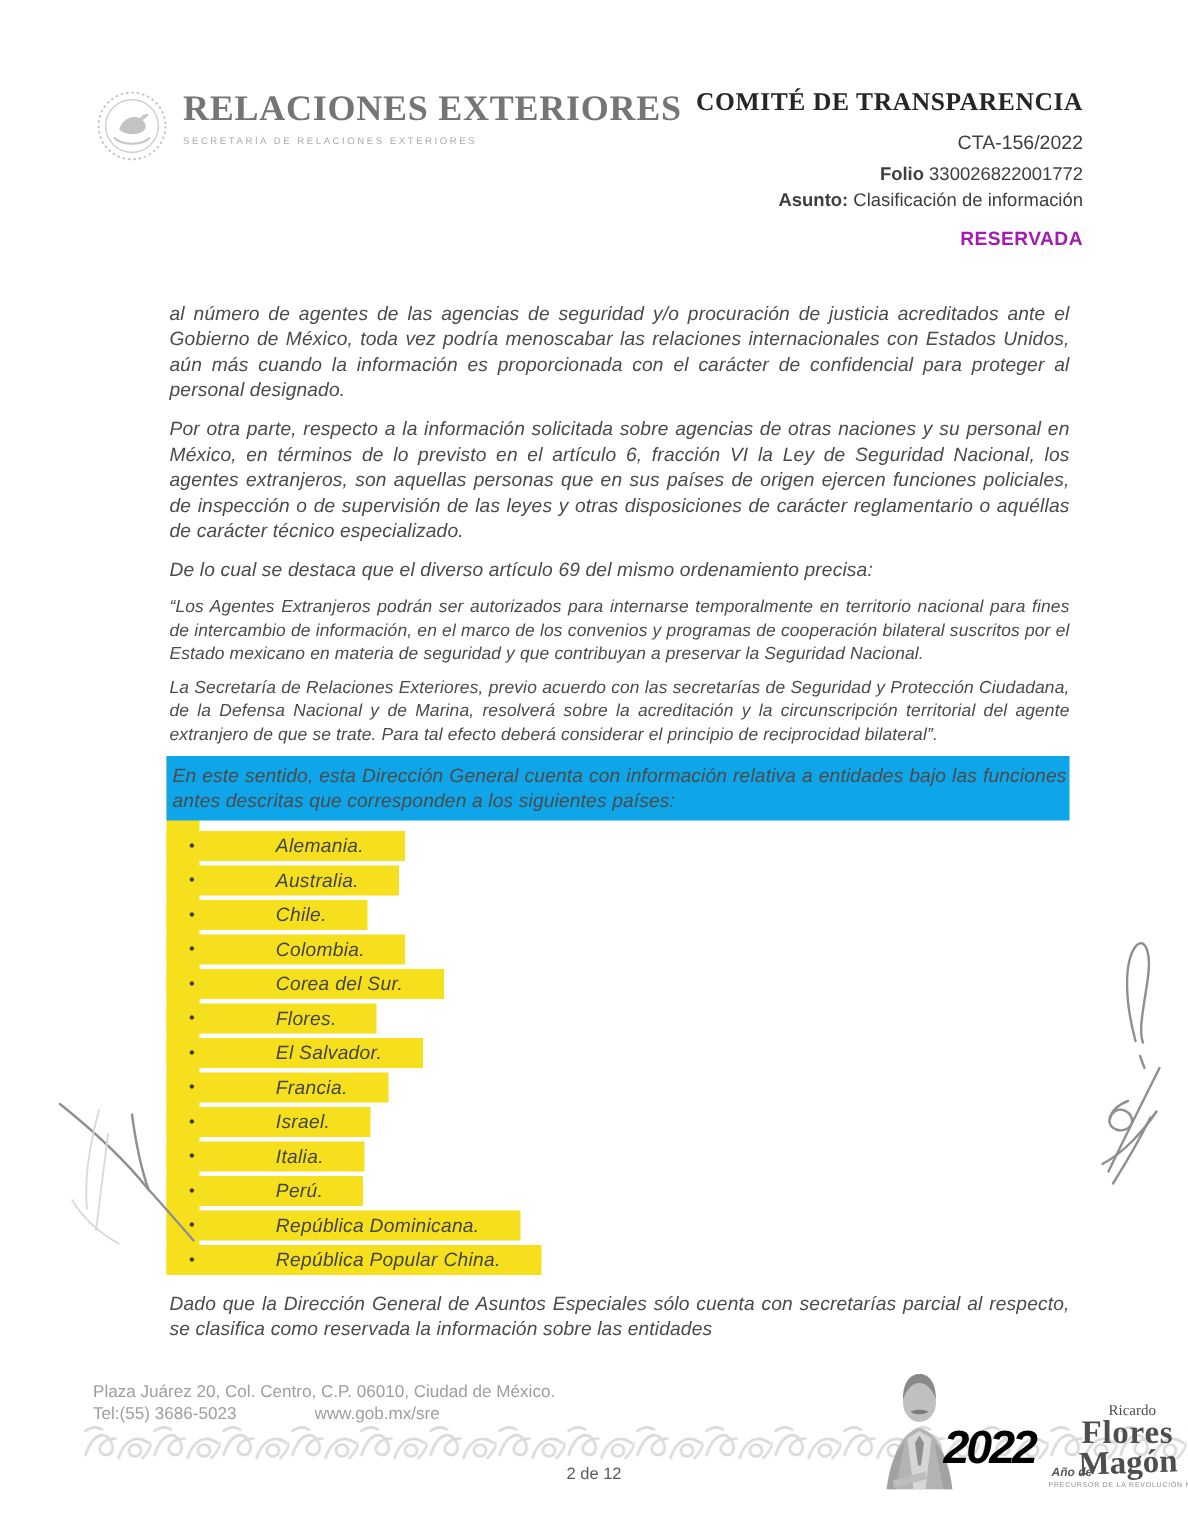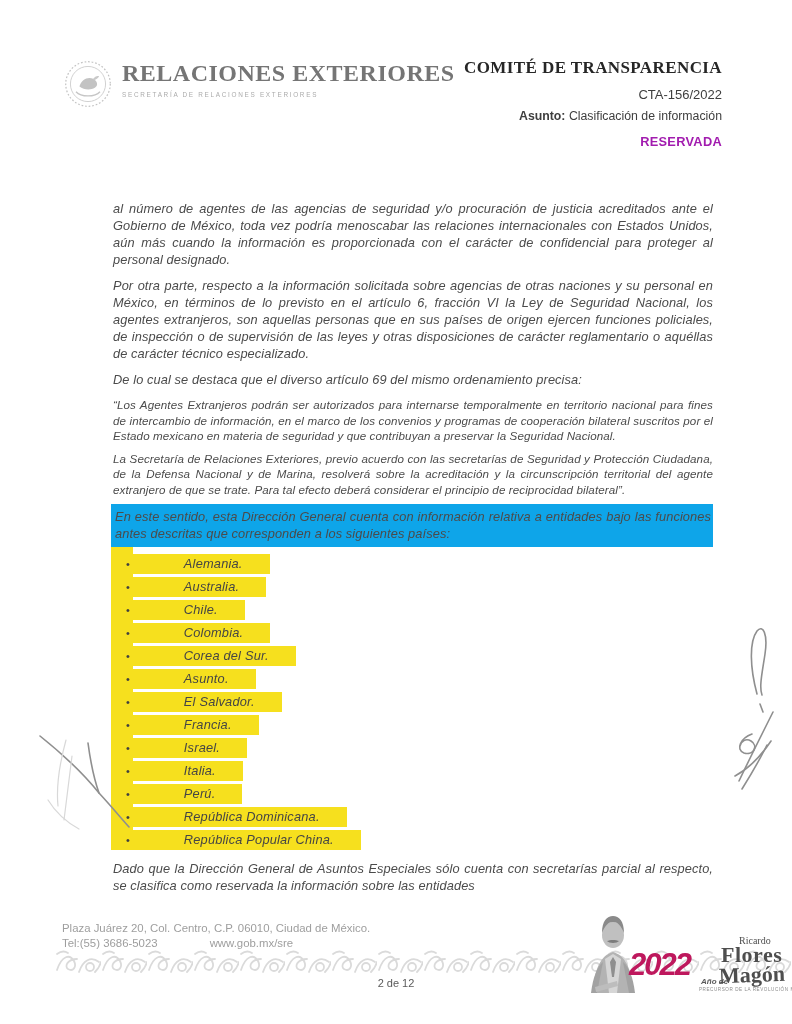--- a/index.html
+++ b/index.html
@@ -43,21 +43,21 @@
     color:#9e9e9e;z-index:2;}
   .footer-address .url{margin-left:52px;}
   .pattern-band{position:absolute;left:55px;top:948px;width:737px;height:28px;z-index:1;}
   .page-num{position:absolute;left:0;top:977px;width:100%;text-align:center;
     font-size:11px;color:#5a5a5a;z-index:3;}
   .logo-2022{position:absolute;left:583px;top:903px;width:175px;height:90px;z-index:4;
     display:flex;align-items:flex-end;}
   .portrait{width:60px;height:86px;flex:none;}
   .logo-text{position:relative;height:86px;flex:1;}
   .year{position:absolute;left:-14px;top:40px;font-weight:700;font-style:italic;
-    font-size:31px;letter-spacing:-2px;color:#be185d;}
+    font-size:31px;letter-spacing:-2px;color:#000000;}
   .anode{position:absolute;left:58px;top:70px;font-size:8px;font-style:italic;
     font-weight:700;color:#5a5a5a;}
   .ricardo{position:absolute;left:96px;top:28px;font-family:"Liberation Serif",serif;
     font-weight:400;font-size:10px;color:#4e4e4e;}
   .flores{position:absolute;left:78px;top:35px;font-family:"Liberation Serif",serif;
     font-weight:700;font-size:22px;color:#4e4e4e;letter-spacing:.5px;}
   .magon{position:absolute;left:76px;top:55px;font-family:"Liberation Serif",serif;
     font-weight:700;font-size:22px;color:#4e4e4e;transform:rotate(-2deg);}
   .tagline{position:absolute;left:56px;top:80px;font-size:4.6px;letter-spacing:.55px;
     color:#8d8d8d;white-space:nowrap;}
@@ -78,20 +78,21 @@
     </svg>
     <div>
       <div class="wordmark">RELACIONES EXTERIORES</div>
       <div class="wordmark-sub">SECRETARÍA DE RELACIONES EXTERIORES</div>
     </div>
   </div>
 
   <div class="hdr-right">
     <div class="committee">COMITÉ DE TRANSPARENCIA</div>
     <div class="case-ref">CTA-156/2022</div>
+    <div class="meta-line"><span class="lbl">Folio</span> <span>330026822001772</span></div>
     <div class="meta-line"><span class="lbl">Asunto:</span> <span>Clasificación de información</span></div>
     <div class="classification">RESERVADA</div>
   </div>
 
   <div class="doc-body">
     <p class="para"><span>al número de agentes de las agencias de seguridad y/o procuración de justicia acreditados ante el Gobierno de México, toda vez podría menoscabar las relaciones internacionales con Estados Unidos, aún más cuando la información es proporcionada con el carácter de confidencial para proteger al personal designado.</span></p>
     <p class="para"><span>Por otra parte, respecto a la información solicitada sobre agencias de otras naciones y su personal en México, en términos de lo previsto en el artículo 6, fracción VI la Ley de Seguridad Nacional, los agentes extranjeros, son aquellas personas que en sus países de origen ejercen funciones policiales, de inspección o de supervisión de las leyes y otras disposiciones de carácter reglamentario o aquéllas de carácter técnico especializado.</span></p>
     <p class="para"><span>De lo cual se destaca que el diverso artículo 69 del mismo ordenamiento precisa:</span></p>
     <p class="para para-quote"><span>“Los Agentes Extranjeros podrán ser autorizados para internarse temporalmente en territorio nacional para fines de intercambio de información, </span><span class="b">en el marco de los convenios y programas de cooperación bilateral suscritos por el Estado mexicano en materia de seguridad y que contribuyan a preservar la Seguridad Nacional.</span></p>
     <p class="para para-quote"><span>La Secretaría de Relaciones Exteriores, previo acuerdo con las secretarías de Seguridad y Protección Ciudadana, de la Defensa Nacional y de Marina, resolverá sobre la acreditación y la circunscripción territorial del agente extranjero de que se trate. </span><span class="b">Para tal efecto deberá considerar el principio de reciprocidad bilateral”.</span></p>
@@ -132,21 +133,21 @@
           <li>
             <span class="hl-bar">
               <span class="bullet">•</span>
               <span class="country-label">Corea del Sur.</span>
             </span>
           </li>
 
           <li>
             <span class="hl-bar">
               <span class="bullet">•</span>
-              <span class="country-label">Asunto.</span>
+              <span class="country-label">Flores.</span>
             </span>
           </li>
 
           <li>
             <span class="hl-bar">
               <span class="bullet">•</span>
               <span class="country-label">El Salvador.</span>
             </span>
           </li>
 

